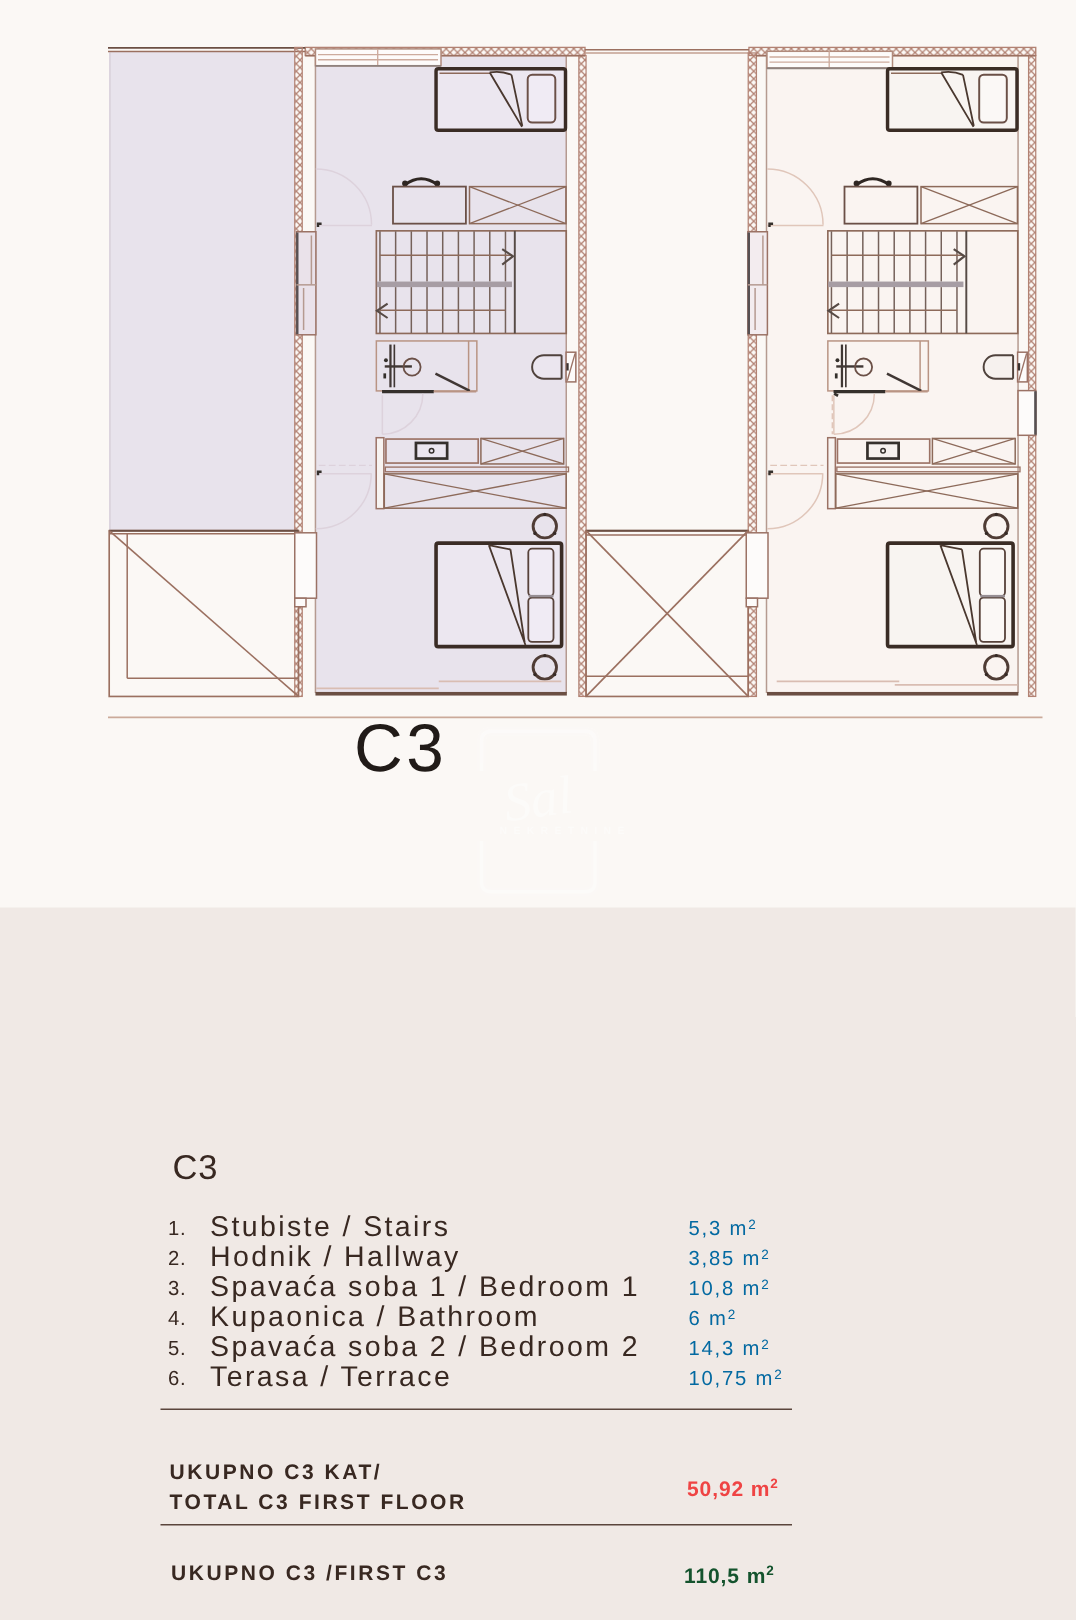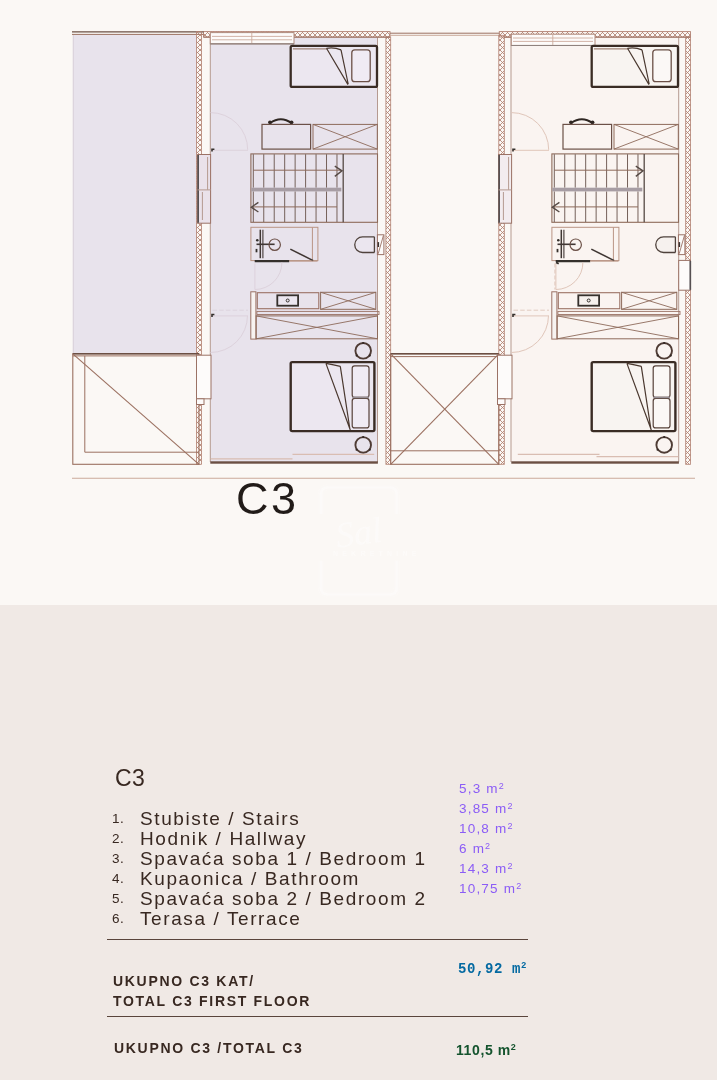--- a/index.html
+++ b/index.html
@@ -368,38 +368,38 @@
 
 <div class="abs" style="left:140px;top:809px;font-size:19px;line-height:20.1px;color:#382821;letter-spacing:1.6px;">
 Stubiste / Stairs<br>
 Hodnik / Hallway<br>
 Spavaća soba 1 / Bedroom 1<br>
 Kupaonica / Bathroom<br>
 Spavaća soba 2 / Bedroom 2<br>
 Terasa / Terrace
 </div>
 
-<div class="abs" style="left:459px;top:779px;font-size:13.5px;line-height:20.1px;color:#8b5cf6;letter-spacing:1.2px;">
+<div class="abs" style="left:459px;top:809px;font-size:13.5px;line-height:20.1px;color:#0369a1;letter-spacing:1.2px;">
 5,3 m<sup class="m2">2</sup><br>
 3,85 m<sup class="m2">2</sup><br>
 10,8 m<sup class="m2">2</sup><br>
 6 m<sup class="m2">2</sup><br>
 14,3 m<sup class="m2">2</sup><br>
 10,75 m<sup class="m2">2</sup>
 </div>
 
 <div class="abs" style="left:107px;top:938.6px;width:421px;height:0;border-top:1px solid #5a453c;"></div>
 
 <div class="abs" style="left:113px;top:958.5px;font-size:14px;line-height:20.6px;font-weight:bold;color:#382821;letter-spacing:1.7px;margin-top:12px;">
 UKUPNO C3 KAT/<br>TOTAL C3 FIRST FLOOR
 </div>
-<div class="abs" style="left:458px;top:959px;font-size:14px;line-height:20.6px;font-weight:bold;color:#0369a1;letter-spacing:0.6px;font-family:Liberation Mono, monospace;">
+<div class="abs" style="left:458px;top:982px;font-size:14px;line-height:20.6px;font-weight:bold;color:#ef4444;letter-spacing:0.6px;">
 50,92 m<sup class="m2">2</sup>
 </div>
 
 <div class="abs" style="left:107px;top:1016px;width:421px;height:0;border-top:1px solid #5a453c;"></div>
 
 <div class="abs" style="left:114px;top:1040px;font-size:14px;font-weight:bold;color:#382821;letter-spacing:1.7px;">
-UKUPNO C3 /TOTAL C3
+UKUPNO C3 /FIRST C3
 </div>
 <div class="abs" style="left:456px;top:1042px;font-size:14px;font-weight:bold;color:#14532d;letter-spacing:0.6px;">
 110,5 m<sup class="m2">2</sup>
 </div>
 
 </body></html>

